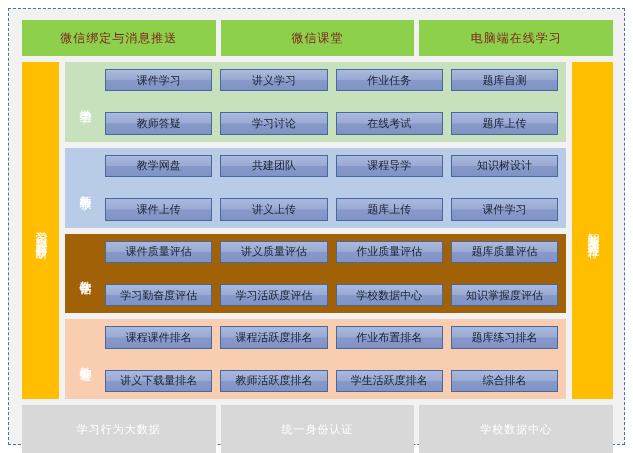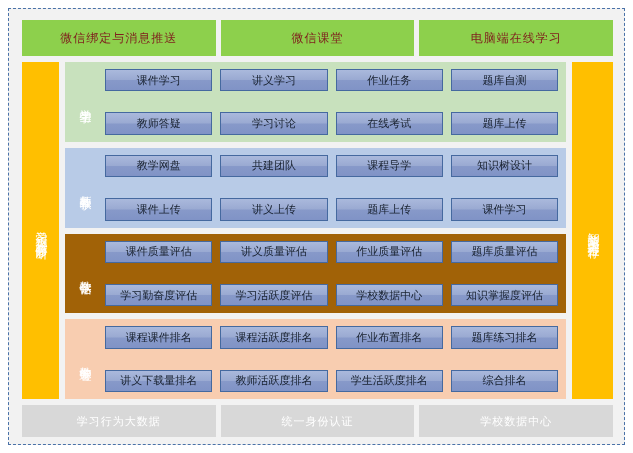--- a/index.html
+++ b/index.html
@@ -136,21 +136,21 @@
     box-sizing: border-box;
     white-space: nowrap;
   }
 
   
   #bottom-bar {
     position: absolute;
     left: 13px;
     top: 396px;
     width: 591px;
-    height: 32px;
+    height: 48px;
     display: flex;
     gap: 5px;
   }
   .bottom-btn {
     flex: 1 1 0;
     background: #d8d8d8;
     color: #ffffff;
     font-size: 11px;
     display: flex;
     align-items: center;

